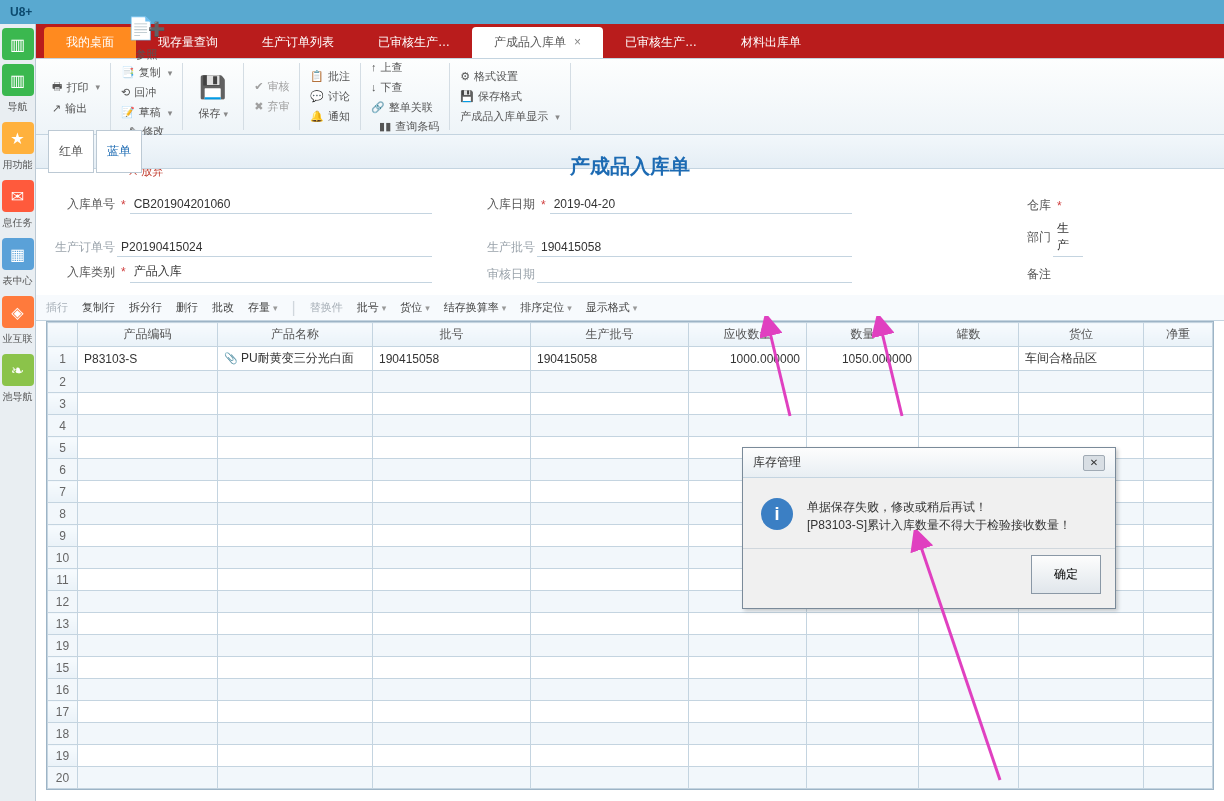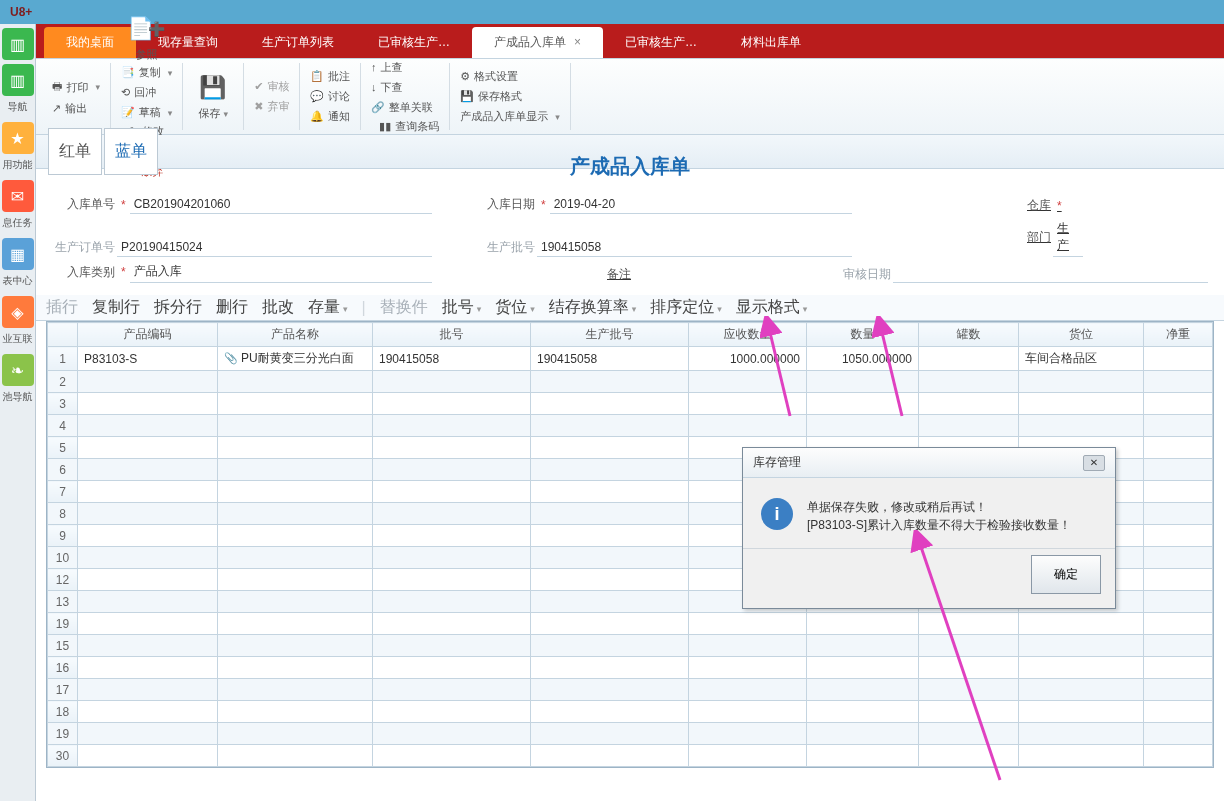--- a/index.html
+++ b/index.html
@@ -1,19 +1,19 @@
 <!DOCTYPE html>
 <html><head>
 <meta charset="utf-8">
 <style>
 * { box-sizing: border-box; margin: 0; padding: 0; font-family: "Microsoft YaHei", sans-serif; }
 body { width: 1224px; height: 801px; background: #f5f5f5; overflow: hidden; position: relative; }
 
 
-.titlebar { background: #59a9d0; height: 24px; display: flex; align-items: center; padding: 0 10px; color: #7f1d1d; font-size: 12px; font-weight: bold; }
+.titlebar { background: #59a9d0; height: 24px; display: flex; align-items: center; padding: 0 10px; color: #0c4a6e; font-size: 12px; font-weight: bold; }
 
 
 .maintabs { background: #b91c1c; height: 34px; display: flex; align-items: flex-end; padding-left: 44px; }
 .maintabs .tab { padding: 7px 22px; color: #fff; font-size: 12px; cursor: pointer; background: transparent; border-radius: 4px 4px 0 0; }
 .maintabs .tab.home { background: #ff8a1f; }
 .maintabs .tab.active { background: #fff; color: #555; position: relative; }
 .maintabs .tab.active .close { margin-left: 8px; color: #888; }
 
 
 .leftnav { position: absolute; left: 0; top: 24px; width: 36px; height: 777px; background: #e9eef2; border-right: 1px solid #bcc9d4; }
@@ -36,39 +36,39 @@
 .ribbon .stack { display: flex; flex-direction: column; gap: 3px; }
 .ribbon .rbtn { font-size: 11px; color: #555; display: flex; align-items: center; gap: 4px; cursor: pointer; padding: 1px 2px; white-space: nowrap; }
 .ribbon .rbtn.disabled { color: #a0a0a0; }
 .ribbon .bigbtn { display: flex; flex-direction: column; align-items: center; justify-content: center; padding: 0 6px; cursor: pointer; }
 .ribbon .bigbtn .ico { width: 32px; height: 32px; display: flex; align-items: center; justify-content: center; font-size: 22px; }
 .ribbon .bigbtn .txt { font-size: 11px; color: #555; margin-top: 2px; }
 .dd::after { content: "▾"; font-size: 9px; margin-left: 3px; color: #888; }
 
 
 .billtoggle { height: 34px; background: linear-gradient(#f2f7fb,#e5eef5); border-bottom: 1px solid #c4d4e0; display: flex; align-items: center; padding: 0 12px; position: relative; }
-.billtoggle .tg { font-size: 16px; padding: 12px 10px; border: 1px solid #bcc9d4; background: #fff; cursor: pointer; color: #555; }
+.billtoggle .tg { font-size: 12px; padding: 12px 10px; border: 1px solid #bcc9d4; background: #fff; cursor: pointer; color: #555; }
 .billtoggle .tg + .tg { margin-left: 2px; }
 .billtoggle .tg.active { color: #1d6bb3; }
 .billtoggle .doctitle { position: absolute; left: 50%; transform: translateX(-50%); font-size: 20px; color: #1d6bb3; font-weight: bold; top: 18px; }
 
 
 .formhdr { padding: 26px 16px 8px 16px; font-size: 12px; color: #333; }
 .formhdr .row { display: flex; gap: 40px; margin-bottom: 4px; align-items: flex-end; }
 .formhdr .fld { display: flex; align-items: center; min-width: 380px; }
 .formhdr .lab { min-width: 65px; text-align: right; color: #555; padding-right: 2px; }
 .formhdr .lab.dis { color: #9aa3ab; }
 .formhdr .star { color: #d04040; margin: 0 4px; }
 .formhdr .val { flex: 1; border-bottom: 1px solid #c4d4e0; padding: 2px 4px; min-height: 18px; color: #333; }
 .formhdr .fld.right { min-width: 220px; }
-.formhdr .rightcol { margin-left: auto; min-width: 60px; text-decoration: underline; }
+.formhdr .rightcol { margin-left: auto; min-width: 60px; }
 
 
 .gridbar { height: 26px; börder-top: 1px solid #c4d4e0; border-bottom: 1px solid #c4d4e0; background: #f7fafd; display: flex; align-items: center; padding: 0 10px; gap: 14px; }
-.gridbar .gbtn { font-size: 16px; color: #444; cursor: pointer; }
+.gridbar .gbtn { font-size: 11px; color: #444; cursor: pointer; }
 .gridbar .gbtn.disabled { color: #a8b0b8; }
 .gridbar .sep { color: #d0d7dd; }
 .gridbar .gbtn.dd::after { color: #999; }
 
 
 .grid { border: 1px solid #9db4c6; margin: 0 10px 0 10px; font-size: 12px; }
 .grid table { border-collapse: collapse; width: 100%; table-layout: fixed; }
 .grid th, .grid td { border: 1px solid #c4d4e0; padding: 3px 6px; height: 22px; }
 .grid th { background: linear-gradient(#f7fbfe,#eaf2f8); color: #555; font-weight: normal; text-align: center; }
 .grid td { background: #fff; color: #333; }
@@ -221,26 +221,26 @@
         <div class="lab">部门</div>
         <div class="val" style="flex:0 0 30px;">生产</div>
       </div>
     </div>
     <div class="row">
       <div class="fld">
         <div class="lab">入库类别</div>
           <span class="star">*</span>
         <div class="val">产品入库</div>
       </div>
-      <div class="fld rightcol right">
-        <div class="lab">备注</div>
-      </div>
       <div class="fld">
         <div class="lab dis">审核日期</div>
         <div class="val"></div>
+      </div>
+      <div class="fld rightcol right">
+        <div class="lab">备注</div>
       </div>
     </div>
   </div>
 
   <div class="gridbar">
     <div class="gbtn disabled">插行</div>
     <div class="gbtn">复制行</div>
     <div class="gbtn">拆分行</div>
     <div class="gbtn">删行</div>
     <div class="gbtn">批改</div>
@@ -397,20 +397,32 @@
             <td></td>
             <td></td>
             <td></td>
             <td></td>
             <td></td>
             <td></td>
             <td></td>
             <td></td>
           </tr>
           <tr>
+            <td class="rownum">11</td>
+            <td></td>
+            <td></td>
+            <td></td>
+            <td></td>
+            <td></td>
+            <td></td>
+            <td></td>
+            <td></td>
+            <td></td>
+          </tr>
+          <tr>
             <td class="rownum">12</td>
             <td></td>
             <td></td>
             <td></td>
             <td></td>
             <td></td>
             <td></td>
             <td></td>
             <td></td>
             <td></td>
@@ -493,21 +505,21 @@
             <td></td>
             <td></td>
             <td></td>
             <td></td>
             <td></td>
             <td></td>
             <td></td>
             <td></td>
           </tr>
           <tr>
-            <td class="rownum">30</td>
+            <td class="rownum">20</td>
             <td></td>
             <td></td>
             <td></td>
             <td></td>
             <td></td>
             <td></td>
             <td></td>
             <td></td>
             <td></td>
           </tr>

